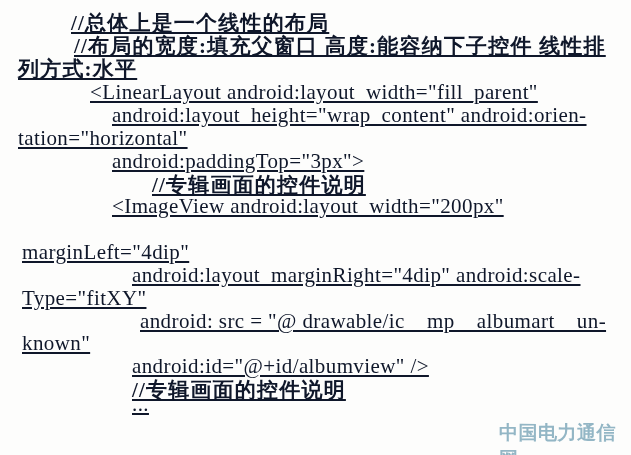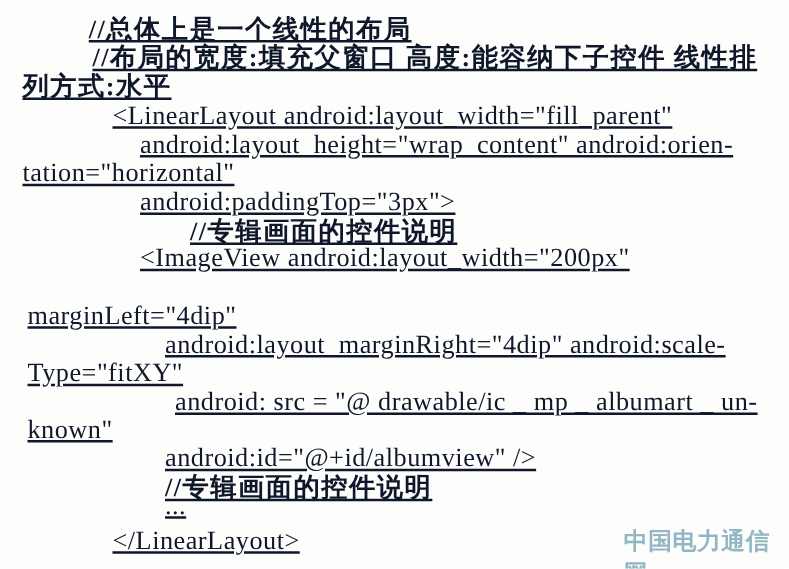--- a/index.html
+++ b/index.html
@@ -57,16 +57,15 @@
   <div class="line cjk" style="left:112px; top:171px;margin-left:40px;">//专辑画面的控件说明</div>
   <div class="line code" style="left:112px; top:194px;">&lt;ImageView android:layout_width="200px"</div>
   <div class="line code" style="left:22px;  top:240px;">marginLeft="4dip"</div>
   <div class="line code" style="left:132px; top:263px;">android:layout_marginRight="4dip" android:scale-</div>
   <div class="line code" style="left:22px;  top:286px;">Type="fitXY"</div>
   <div class="line code" style="left:140px; top:309px;">android: src = "@ drawable/ic _ mp _ albumart _ un-</div>
   <div class="line code" style="left:22px;  top:331px;">known"</div>
   <div class="line code" style="left:132px; top:354px;">android:id="@+id/albumview" /&gt;</div>
   <div class="line cjk" style="left:132px; top:376px;">//专辑画面的控件说明</div>
   <div class="line code" style="left:132px; top:392px;">...</div>
-  <div class="line code" style="left:90px;  top:420px;">&lt;/LinearLayout&gt;</div>
 
   <div class="watermark">中国电力通信网</div>
 </div>
 
 </body></html>

